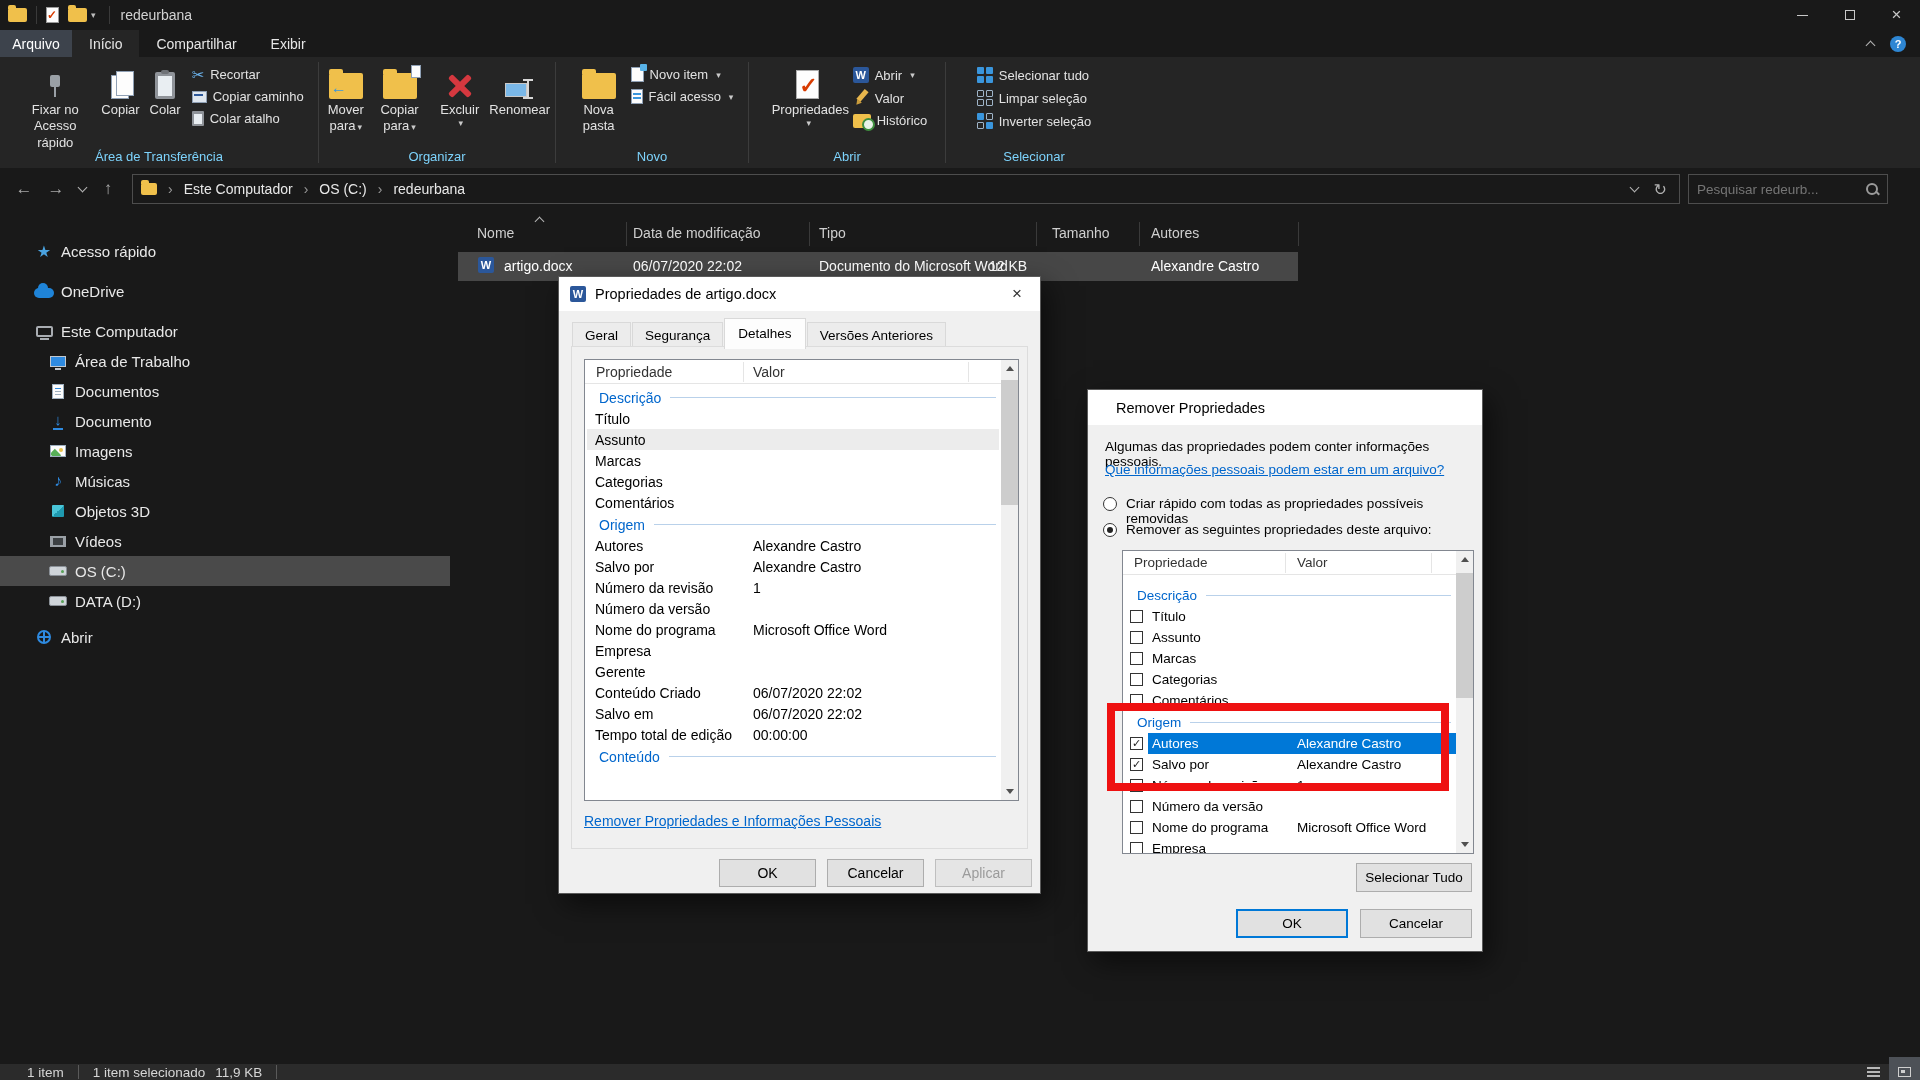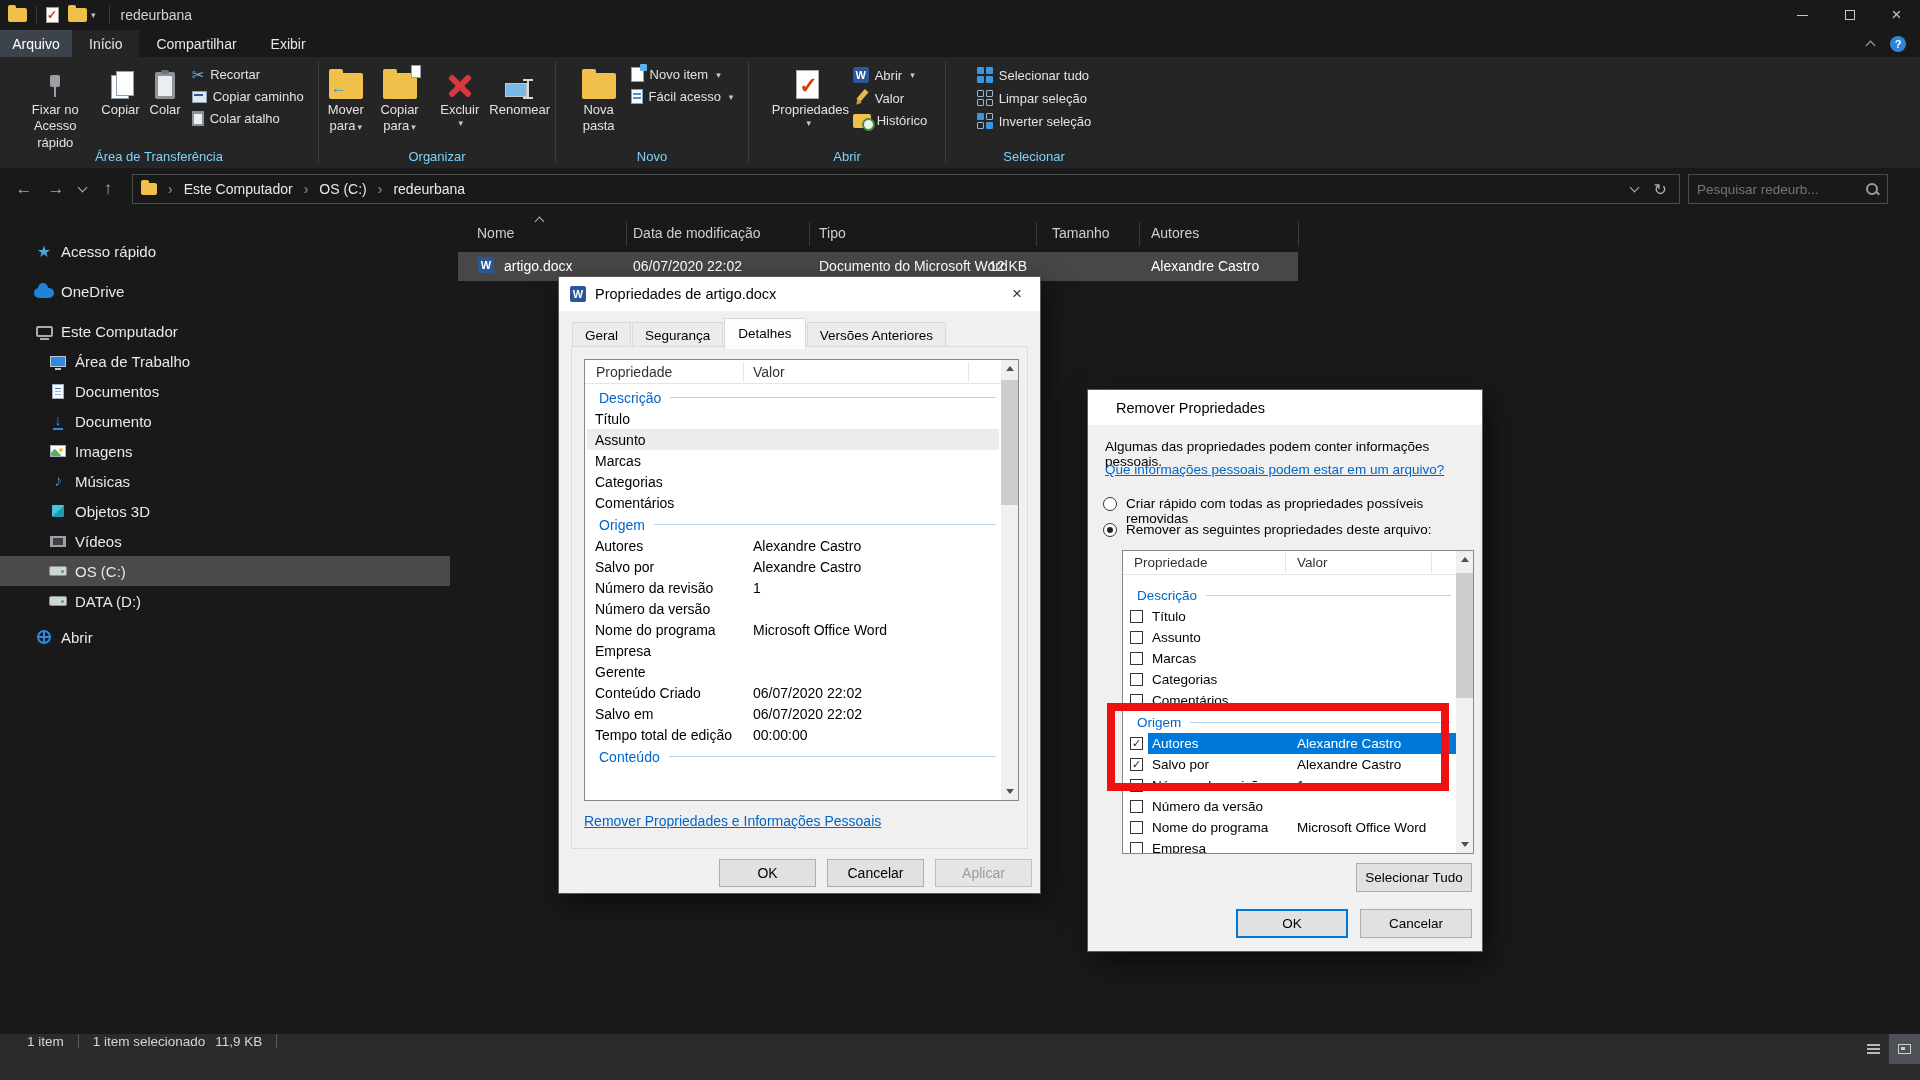--- a/index.html
+++ b/index.html
@@ -208,21 +208,21 @@
 .rmrow.sel .lab,.rmrow.sel .val{color:#fff}
 .rsec{height:21px;display:flex;align-items:center;padding-left:14px;color:#0066cc}
 .rsec .line{flex:1;height:1px;background:#b9d1ea;margin:0 22px 0 9px}
 .red-annotation{position:absolute;left:19px;top:313px;width:342px;height:88px;border:8px solid #ee1111;z-index:6}
 #rdlg .btn{height:29px;font-size:13.5px}
 #btn-selall{position:absolute;left:268px;top:473px;width:116px}
 #btn-rok{position:absolute;left:148px;top:519px;width:112px;height:32px}
 #btn-rcancel{position:absolute;left:272px;top:519px;width:112px;height:32px}
 
 
-#statusbar{position:absolute;left:0;bottom:0;width:1920px;height:46px;background:#2b2b2b;display:flex;
+#statusbar{position:absolute;left:0;bottom:0;width:1920px;height:16px;background:#2b2b2b;display:flex;align-items:center;
   font-size:13.5px;color:#d6d6d6;padding-left:27px}
 .sb-sep{width:1px;height:14px;background:#5a5a5a;margin:0 14px}
 .sb-right{margin-left:auto;display:flex;height:30px}
 .sbv{width:31px;height:30px;display:flex;align-items:center;justify-content:center}
 .sbv.on{background:#4d5157}
 .ic-lines{width:13px;height:10px;border-top:2px solid #b8b8b8;border-bottom:2px solid #b8b8b8;position:relative}
 .ic-lines::after{content:"";position:absolute;left:0;top:2px;width:13px;height:2px;background:#b8b8b8}
 .ic-thumb{width:13px;height:10px;border:1.5px solid #cfcfcf;position:relative}
 .ic-thumb::after{content:"";position:absolute;left:2px;top:2px;width:4px;height:3px;background:#cfcfcf}
 </style>

